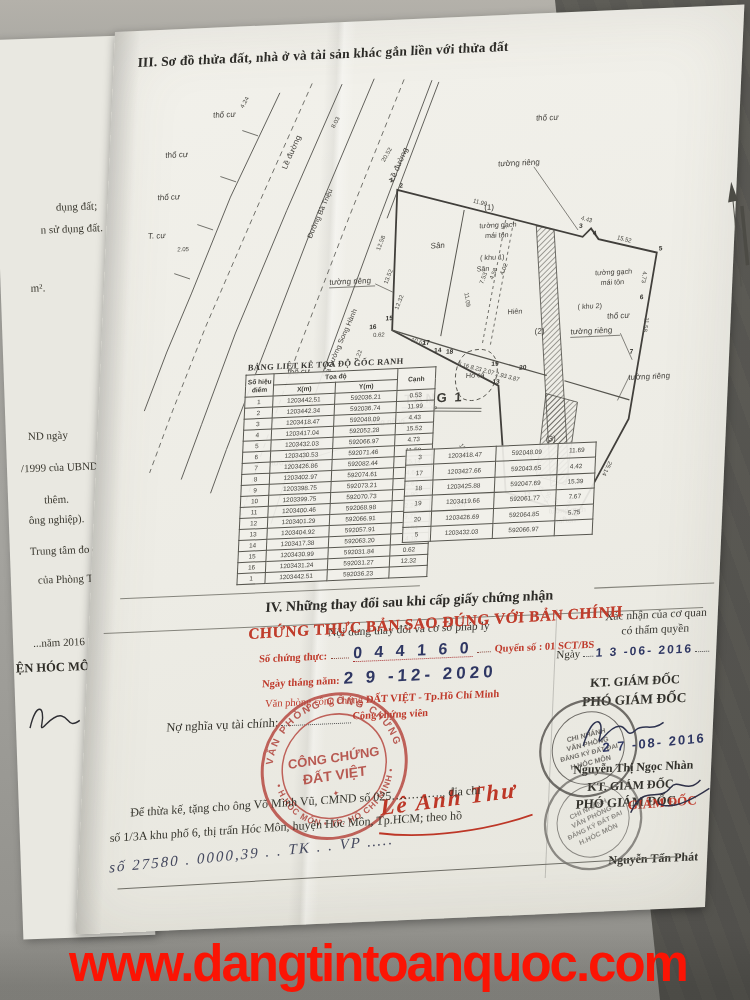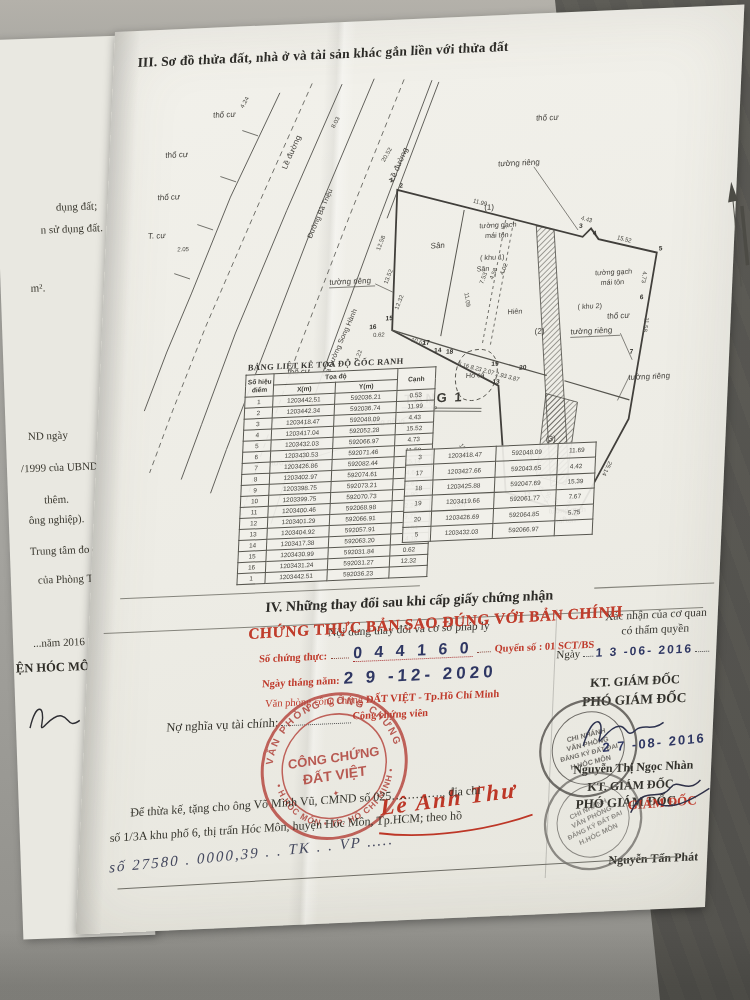--- a/index.html
+++ b/index.html
@@ -478,13 +478,14 @@
     </svg>
 
     <div class="abs" style="left:30px;top:770px;transform:rotate(-1.2deg)">
       <div class="para" style="padding-left:20px">Để thừa kế, tặng cho ông Võ Minh Vũ, CMND số 025…………., địa chỉ</div>
       <div class="para" style="margin-top:9px">số 1/3A khu phố 6, thị trấn Hóc Môn, huyện Hóc Môn, Tp.HCM; theo hồ</div>
       <div class="hand" style="margin-top:7px">số  27580 . 0000,39 . . TK . . VP …..</div>
     </div>
     <div class="hrule" style="left:40px;top:852px;width:560px;transform:rotate(-.8deg);background:#6f6e66"></div>
   </div>
 
+  <div class="watermark">www.dangtintoanquoc.com</div>
 </div>
 
 </body></html>

